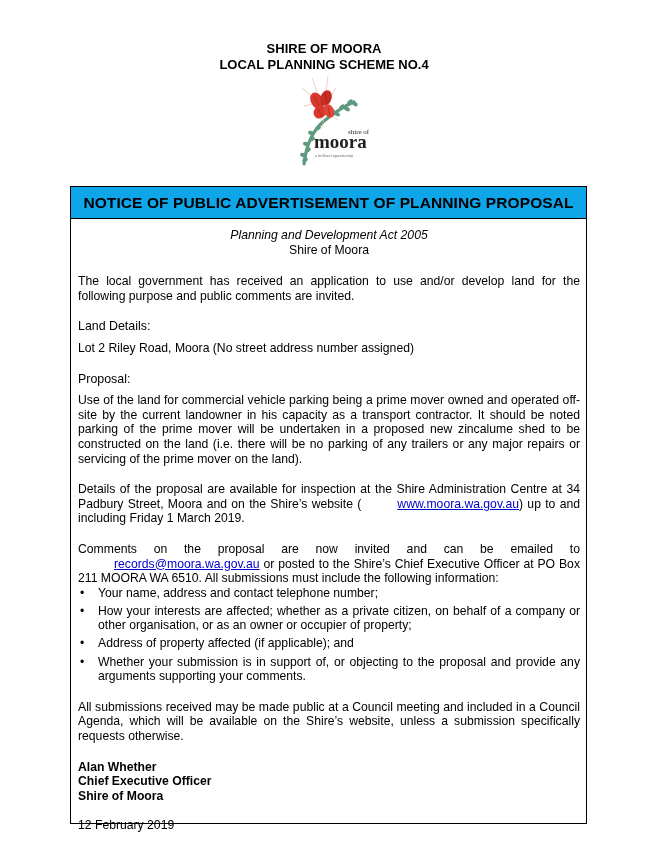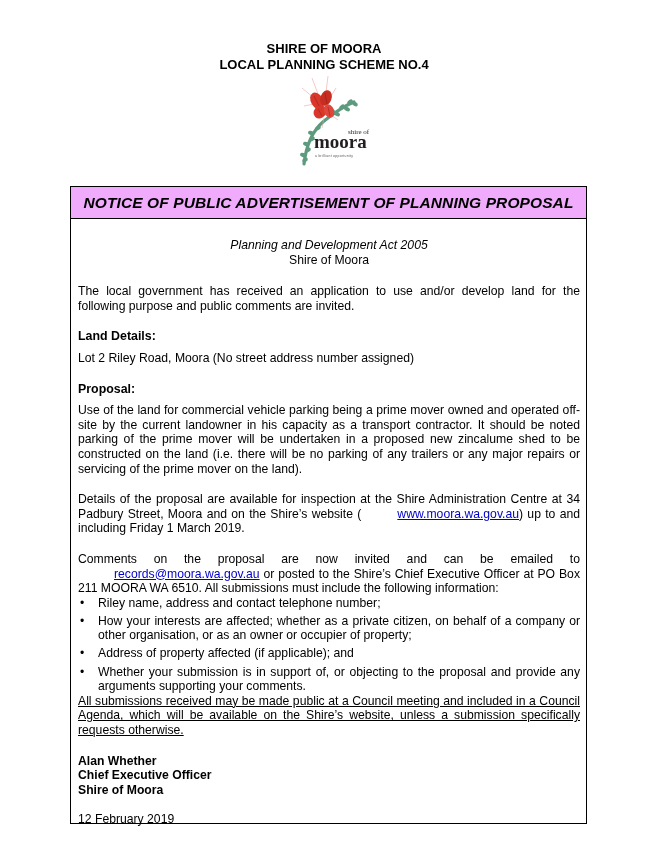--- a/index.html
+++ b/index.html
@@ -3,40 +3,40 @@
   <meta charset="utf-8">
   <style>
     html, body { margin: 0; padding: 0; background: #ffffff; }
     body { width: 648px; height: 866px; position: relative; overflow: hidden;
            font-family: "Liberation Sans", sans-serif; color: #000; }
     .doc-head { position: absolute; left: 0; right: 0; top: 41px; text-align: center;
                 font-weight: bold; font-size: 13px; line-height: 15.5px; }
     .logo { position: absolute; left: 284px; top: 76px; width: 92px; height: 92px; }
     .notice-box { position: absolute; left: 70px; top: 186px; width: 515px; height: 636px;
                   border: 1.5px solid #000; box-sizing: content-box; }
-    .notice-title { background: #f0abfc; border-bottom: 1.5px solid #000; height: 31px;
+    .notice-title { background: #0ea5e9; border-bottom: 1.5px solid #000; height: 31px;
                     display: flex; align-items: center; justify-content: center;
-                    font-weight: bold; font-size: 15.5px; letter-spacing: 0.1px; font-style: italic; }
+                    font-weight: bold; font-size: 15.5px; letter-spacing: 0.1px; }
     .notice-body { padding: 0 6px 0 7px; font-size: 12.2px; line-height: 14.6px; }
-    .act { text-align: center; margin-top: 19px; }
+    .act { text-align: center; margin-top: 9px; }
     .act .italic { font-style: italic; }
     p { margin: 0; text-align: justify; }
     .intro { margin-top: 17px; }
-    .heading { font-weight: bold; margin-top: 16px; font-size: 12.4px; }
+    .heading { font-weight: normal; margin-top: 16px; font-size: 12.4px; }
     .land { margin-top: 7px; }
     .prop { margin-top: 7px; }
     .details { margin-top: 16px; }
     .comments { margin-top: 16px; text-align-last: auto; }
     .comments .first-line { text-align: justify; text-align-last: justify; display: block; }
     a { color: #1a0dab; text-decoration: underline; color: #0000cc; padding-left: 36px; }
     ul { margin: 0; padding: 0; list-style: none; }
     li { position: relative; padding-left: 20px; margin-top: 3.5px; text-align: justify; }
     li:first-child { margin-top: 0; }
     .bullet { position: absolute; left: 2px; top: 0; }
-    .public { margin-top: 0; text-decoration: underline; }
+    .public { margin-top: 16px; }
     .sig { margin-top: 16px; font-weight: bold; }
     .date { margin-top: 15px; }
   </style>
 </head>
 <body>
 
 <div class="doc-head">
   <div>SHIRE OF MOORA</div>
   <div>LOCAL PLANNING SCHEME NO.4</div>
 </div>
@@ -105,21 +105,21 @@
     <p class="land">Lot 2 Riley Road, Moora (No street address number assigned)</p>
 
     <div class="heading">Proposal:</div>
     <p class="prop">Use of the land for commercial vehicle parking being a prime mover owned and operated off-site by the current landowner in his capacity as a transport contractor. It should be noted parking of the prime mover will be undertaken in a proposed new zincalume shed to be constructed on the land (i.e. there will be no parking of any trailers or any major repairs or servicing of the prime mover on the land).</p>
 
     <p class="details"><span>Details of the proposal are available for inspection at the Shire Administration Centre at 34 Padbury Street, Moora and on the Shire’s website (</span><a href="#">www.moora.wa.gov.au</a><span>) up to and including Friday 1 March 2019.</span></p>
 
     <p class="comments"><span class="first-line">Comments on the proposal are now invited and can be emailed to</span><a href="#">records@moora.wa.gov.au</a><span> or posted to the Shire’s Chief Executive Officer at PO Box 211 MOORA WA 6510. All submissions must include the following information:</span></p>
 
     <ul>
-      <li><span class="bullet">•</span><span>Riley name, address and contact telephone number;</span></li>
+      <li><span class="bullet">•</span><span>Your name, address and contact telephone number;</span></li>
       <li><span class="bullet">•</span><span>How your interests are affected; whether as a private citizen, on behalf of a company or other organisation, or as an owner or occupier of property;</span></li>
       <li><span class="bullet">•</span><span>Address of property affected (if applicable); and</span></li>
       <li><span class="bullet">•</span><span>Whether your submission is in support of, or objecting to the proposal and provide any arguments supporting your comments.</span></li>
     </ul>
 
     <p class="public">All submissions received may be made public at a Council meeting and included in a Council Agenda, which will be available on the Shire’s website, unless a submission specifically requests otherwise.</p>
 
     <div class="sig">
       <div>Alan Whether</div>
       <div>Chief Executive Officer</div>

